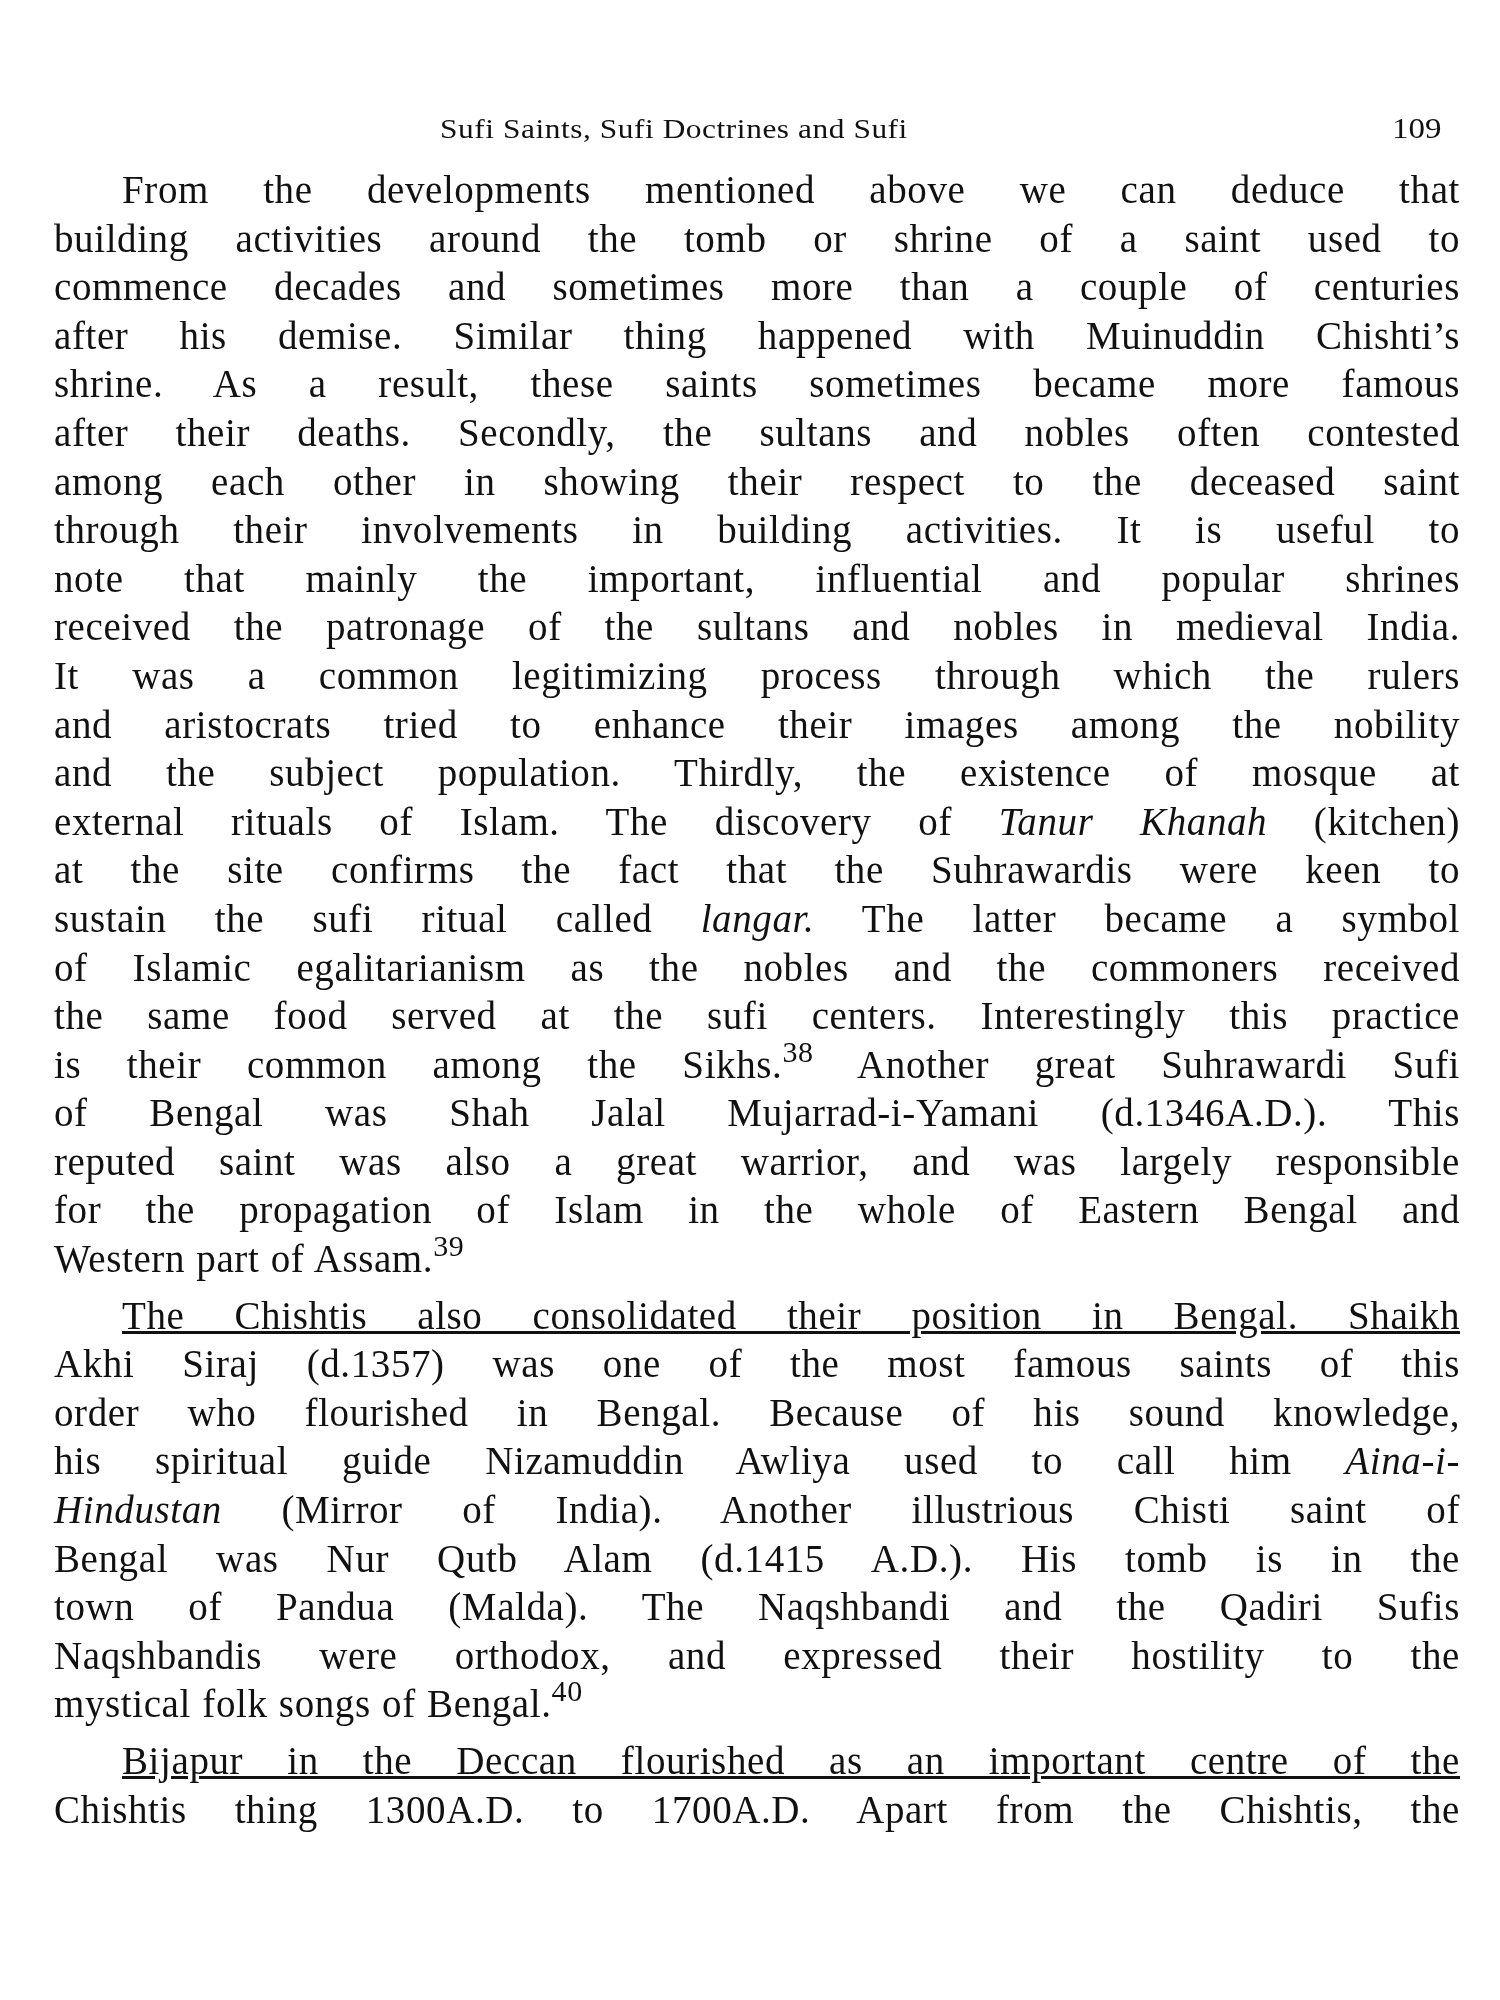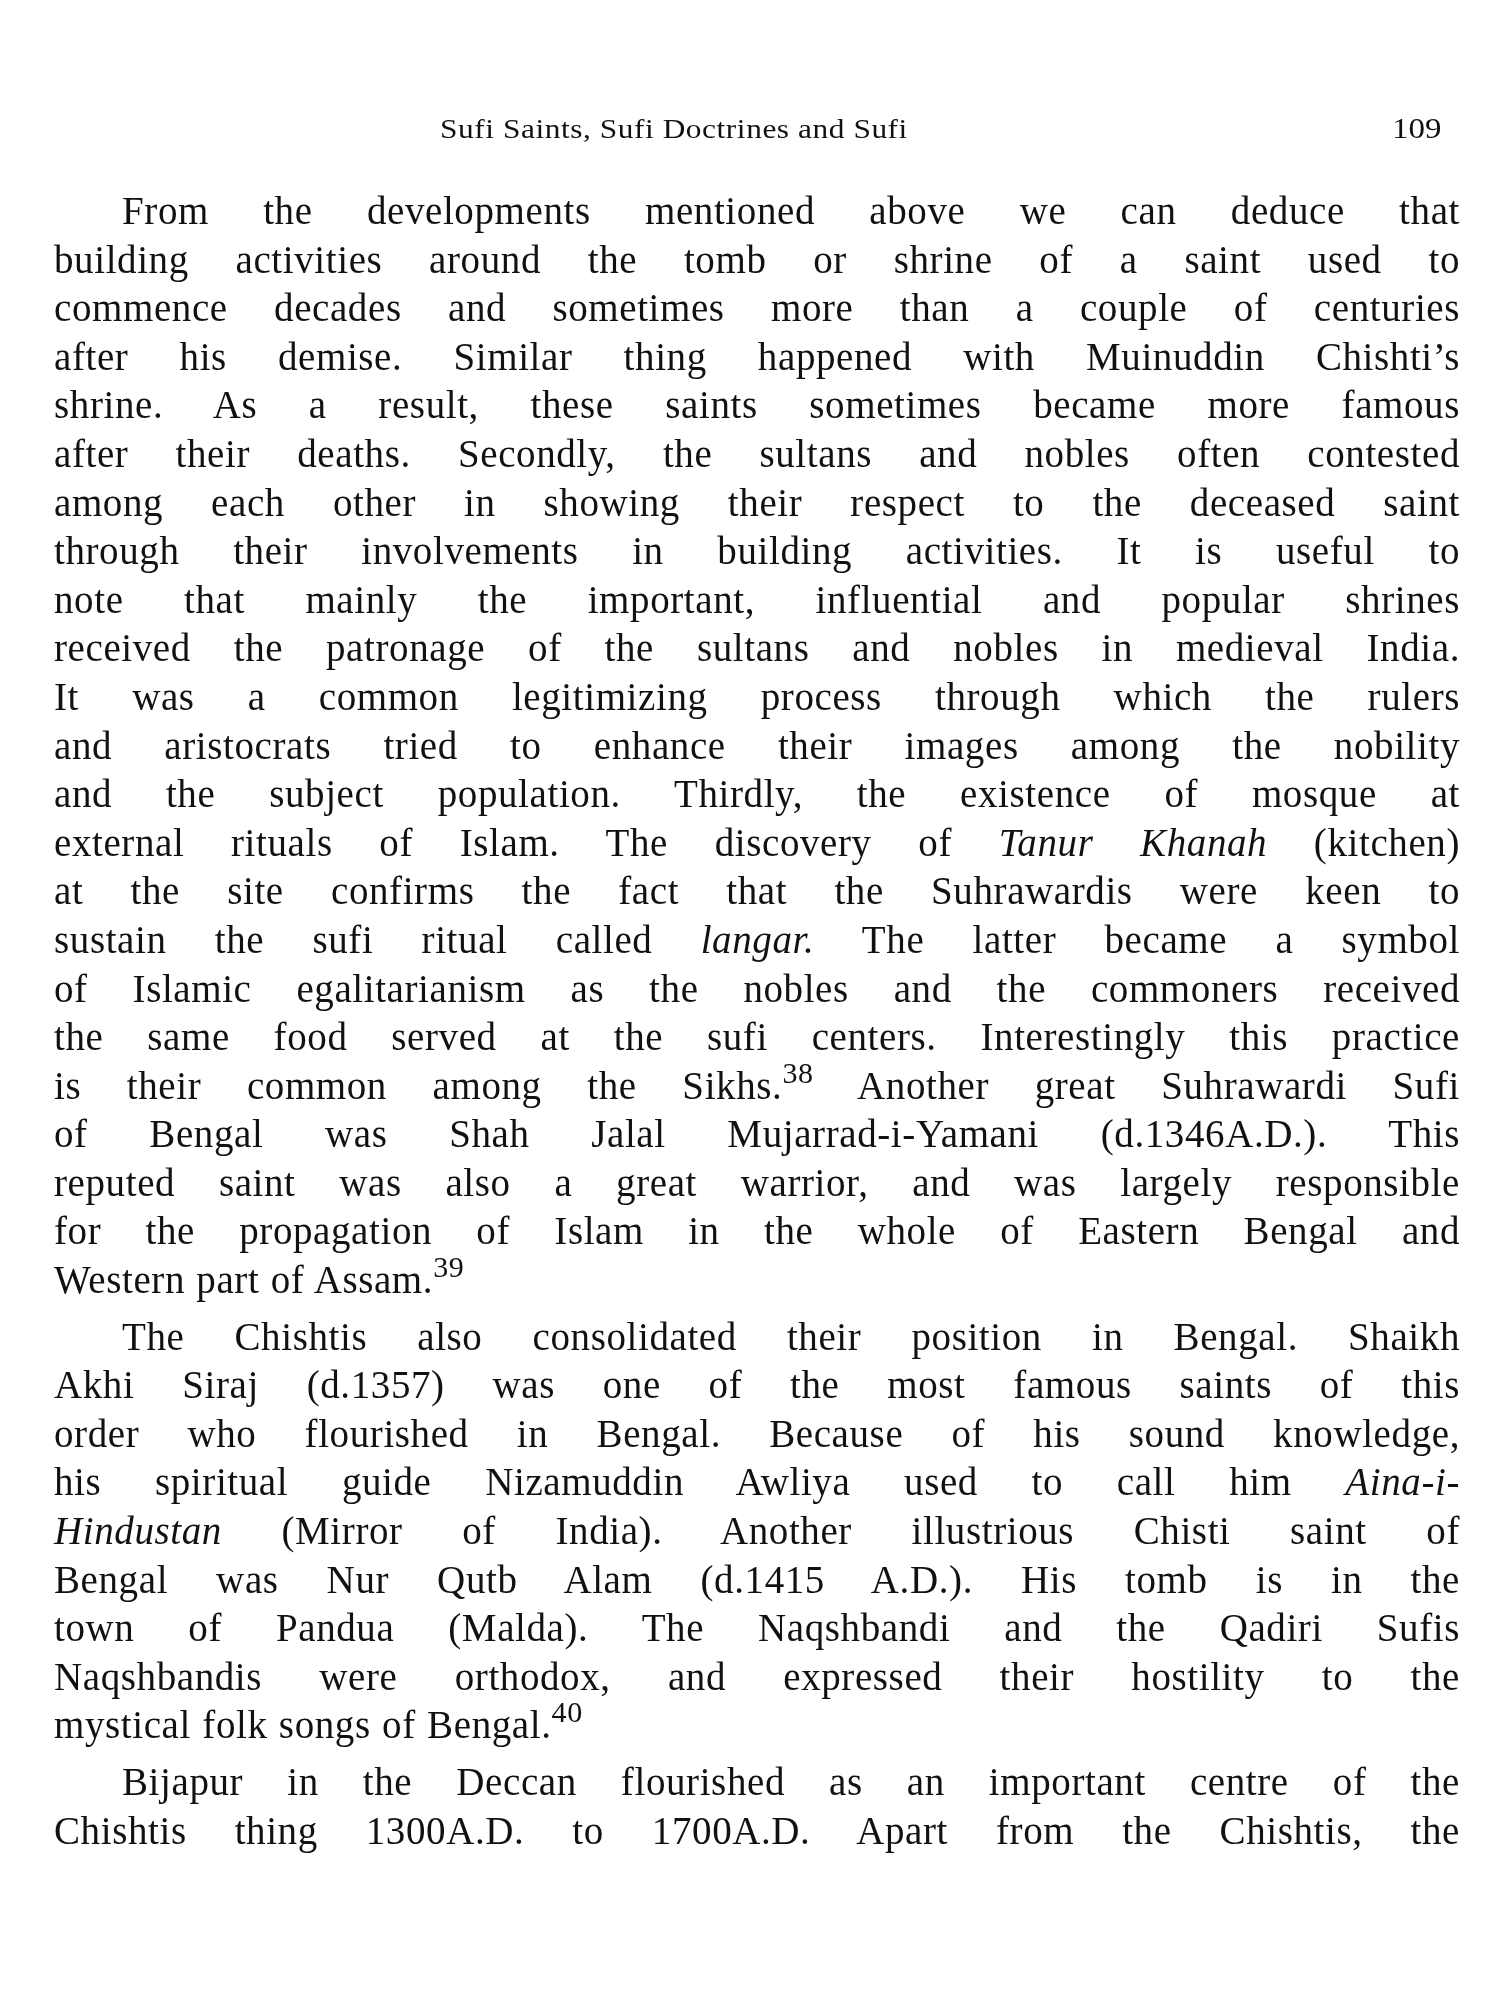--- a/index.html
+++ b/index.html
@@ -1,24 +1,24 @@
 <!DOCTYPE html>
 <html><head>
   <meta charset="utf-8">
   <style>
     html, body { margin: 0; padding: 0; background: #ffffff; }
     body { width: 1500px; height: 2000px; position: relative; overflow: hidden; font-family: "Liberation Serif", "DejaVu Serif", serif; color: #111; }
     .header { position: absolute; top: 113px; left: 0; width: 1500px; height: 40px; }
     .running-head { position: absolute; left: 440px; top: 0; font-size: 28px; letter-spacing: 0.5px; transform: scaleX(1.12); transform-origin: left top; }
     .page-number { position: absolute; left: 1392px; top: -2px; font-size: 30px; transform: scaleX(1.1); transform-origin: left top; }
-    .body-text { position: absolute; left: 54px; top: 166px; width: 1406px; margin-top: 21px; }
+    .body-text { position: absolute; left: 54px; top: 166px; width: 1406px; }
     .line { display: block; height: 48.6px; line-height: 48.6px; font-size: 39px; white-space: nowrap; text-align: justify; text-align-last: justify; width: 1406px; letter-spacing: 0.6px; word-spacing: 1px; }
     .line.indent { padding-left: 68px; width: 1338px; }
     .line.last { text-align-last: left; }
-    .line.gap-before { margin-top: 8px; }
+    .line.gap-before { margin-top: 8px; text-decoration: underline; }
     .line i { font-style: italic; }
     sup { font-size: 30px; line-height: 0; vertical-align: 16px; }
     .seg { display: inline; }
   </style>
 </head>
 <body>
 
 <div class="header">
   <span class="running-head">Sufi Saints, Sufi Doctrines and Sufi</span>
   <span class="page-number">109</span>

